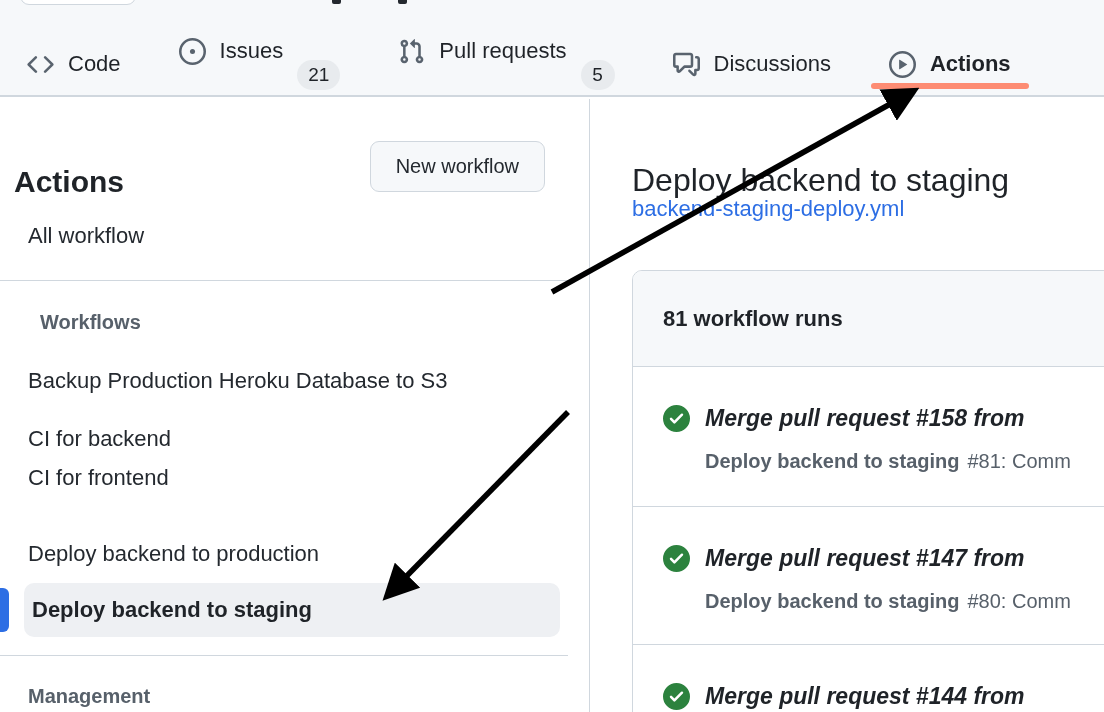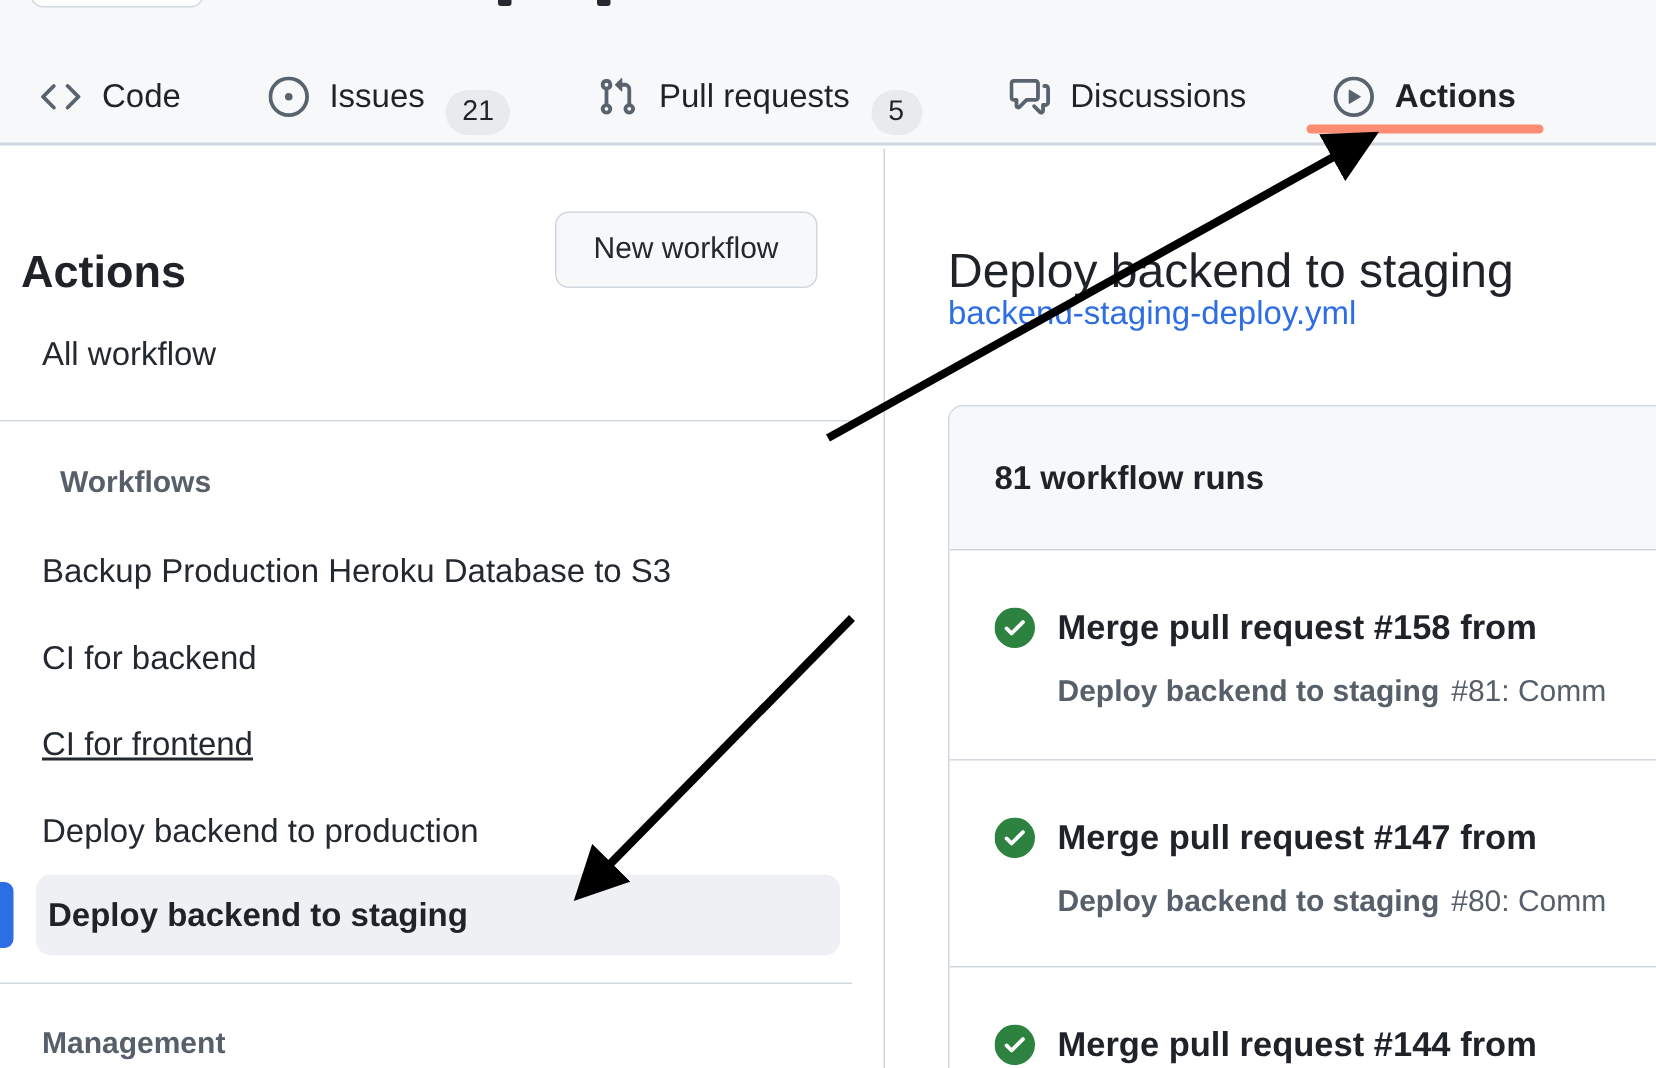--- a/index.html
+++ b/index.html
@@ -14,21 +14,21 @@
   .header{ position:absolute; top:0; left:0; width:1104px; height:97px;
     background:#f6f8fa; border-bottom:2px solid #d0d7de; }
   .clipped-badge{ position:absolute; left:20px; top:-23px; width:116px; height:28px;
     background:#ffffff; border:1.5px solid #d0d7de; border-radius:9px; }
   .desc{ position:absolute; top:0; width:9px; height:4px; background:#24292f;
     border-radius:0 0 2px 2px; }
   .desc1{ left:332px; } .desc2{ left:398px; }
 
   .nav{ position:absolute; left:27px; top:36px; height:56px;
     display:flex; align-items:center; gap:58px; }
-  .tab{ position:relative; display:flex; align-items:center; gap:14px;
+  .tab{ position:relative; display:flex; align-items:flex-start; gap:14px;
     font-size:22px; color:#1f2328; cursor:pointer; white-space:nowrap; }
   .tab .oct{ width:27px; height:27px; fill:#59636e; flex:none; }
   .tab.selected{ font-weight:700; }
   .tab.selected::after{ content:""; position:absolute; left:-18px; right:-18px;
     bottom:-11px; height:6px; background:#fd8c73; border-radius:3px; }
   .pill{ background:#e8ebee; border-radius:15px; height:30px; min-width:34px;
     padding:0 11px; display:flex; align-items:center; justify-content:center;
     font-size:19px; font-weight:400; color:#1f2328;margin-top:22px; }
 
   
@@ -36,21 +36,21 @@
     background:#fff; border-right:1px solid #d0d7de; }
   .sb-title{ position:absolute; left:14px; top:40px; font-size:30px; font-weight:700;
     color:#1f2328; line-height:36px; }
   .new-btn{ position:absolute; right:44px; top:42px; height:51px; padding:0 25px;
     background:#f6f8fa; border:1px solid #d0d7de; border-radius:9px;
     font-size:20px; color:#24292f; font-family:inherit; display:flex;
     align-items:center; cursor:pointer; }
   .sb-item{ position:absolute; left:28px; font-size:22px; line-height:28px;
     color:#24292f; cursor:pointer; white-space:nowrap; }
   .sb-all{ top:123px; }
-  .sb-i0{ top:268px; } .sb-i1{ top:326px; } .sb-i2{ top:383px;text-decoration:underline; } .sb-i3{ top:441px; }
+  .sb-i0{ top:268px; } .sb-i1{ top:326px; } .sb-i2{ top:365px; } .sb-i3{ top:441px; }
   .divider{ position:absolute; left:0; width:568px; height:1px; background:#d0d7de; }
   .div1{ top:181px; } .div2{ top:556px; }
   .section-label{ position:absolute; left:28px; font-size:20px; font-weight:700;
     color:#57606a; line-height:24px; }
   .lbl-workflows{ top:211px;margin-left:12px; } .lbl-management{ top:585px; }
   .selected-item{ position:absolute; left:24px; top:484px; width:536px; height:54px;
     background:#eef0f3; border-radius:10px; display:flex; align-items:center;
     padding-left:8px; font-size:22px; font-weight:700; color:#1f2328; cursor:pointer; }
   .accent-bar{ position:absolute; left:0; top:489px; width:9px; height:44px;
     background:#2d6ee4; border-radius:0 6px 6px 0; }
@@ -64,21 +64,21 @@
   .card{ position:absolute; left:41px; top:171px; width:560px; height:452px;
     border:1px solid #d0d7de; border-radius:10px; background:#fff; overflow:hidden; }
   .card-header{ height:96px; background:#f6f8fa; border-bottom:1px solid #d0d7de;
     display:flex; align-items:center; padding-left:30px; font-size:22px;
     font-weight:700; color:#1f2328; }
   .run{ position:relative; padding:38px 0 0 30px; cursor:pointer; }
   .run1{ height:139px; } .run2{ height:138px; border-top:1px solid #d0d7de; }
   .run3{ height:120px; border-top:1px solid #d0d7de; }
   .run-head{ display:flex; align-items:center; gap:15px; }
   .check{ width:27px; height:27px; fill:#2c823e; flex:none; }
-  .run-title{ font-size:23px; font-weight:700; color:#1f2328; white-space:nowrap; }
+  .run-title{ font-size:23px; font-weight:700; color:#1f2328; white-space:nowrap;font-style:italic; }
   .run-sub{ margin:18px 0 0 42px; font-size:20px; color:#57606a; white-space:nowrap; }
   .run-sub .wf{ font-weight:700; }
   .run-sub .info{ margin-left:8px; font-weight:400; }
 
   
   .arrows{ position:absolute; top:0; left:0; width:1104px; height:712px;
     pointer-events:none; z-index:40; }
 </style>
 </head>
 <body>

